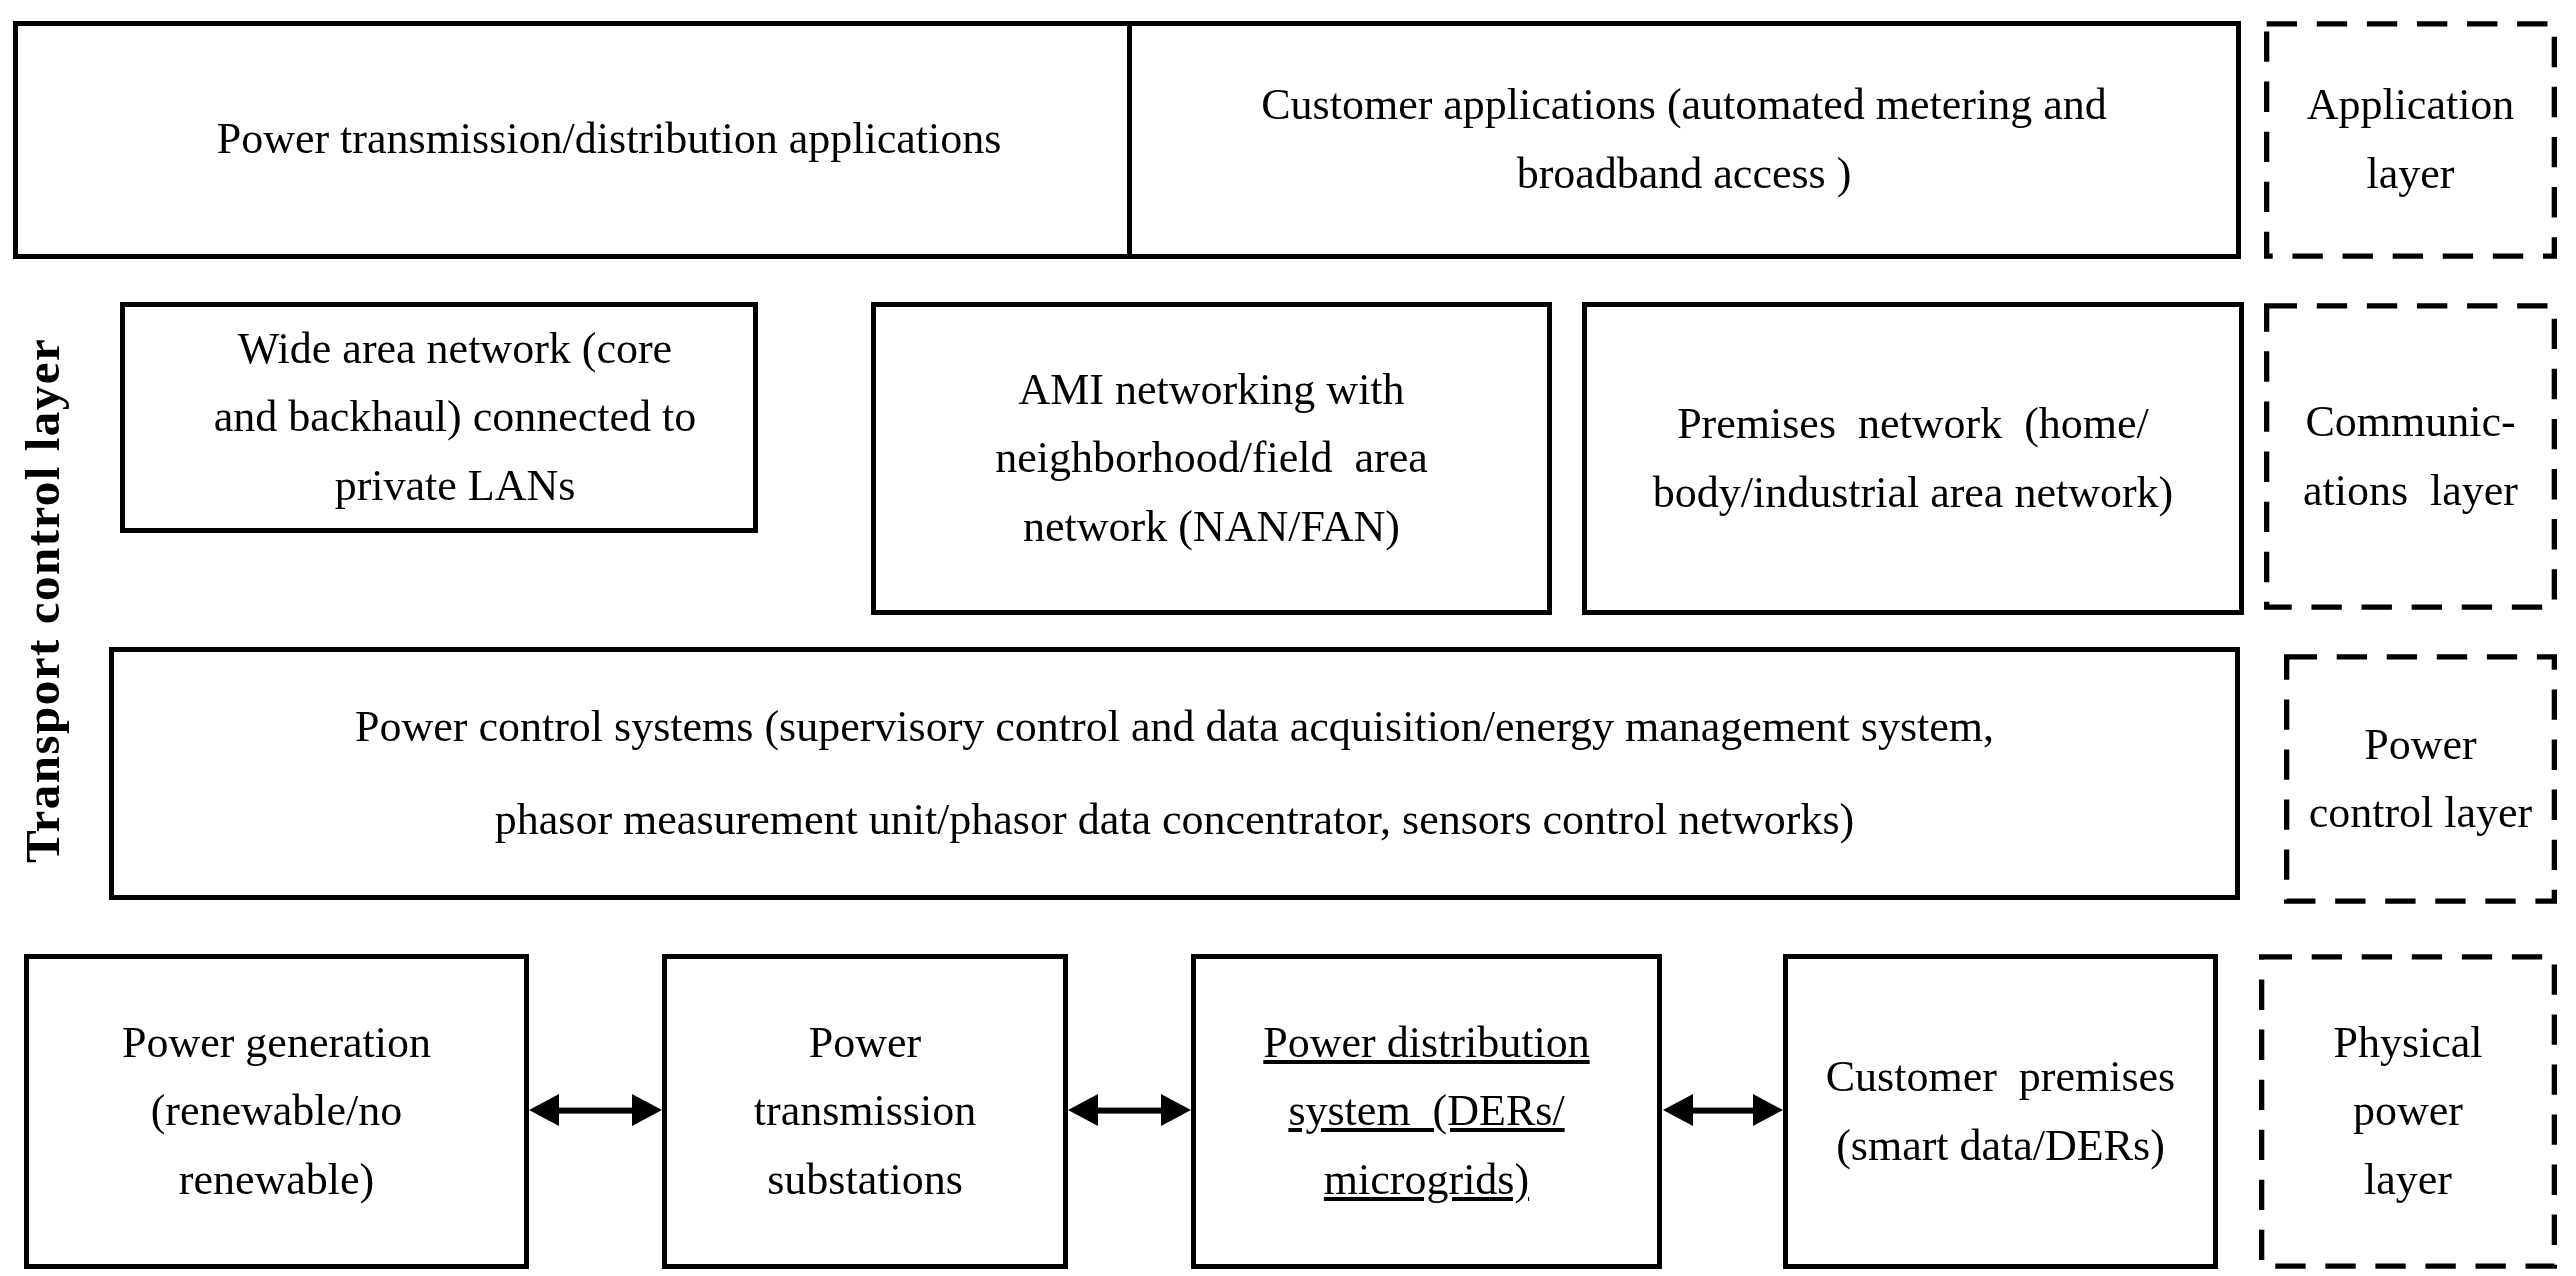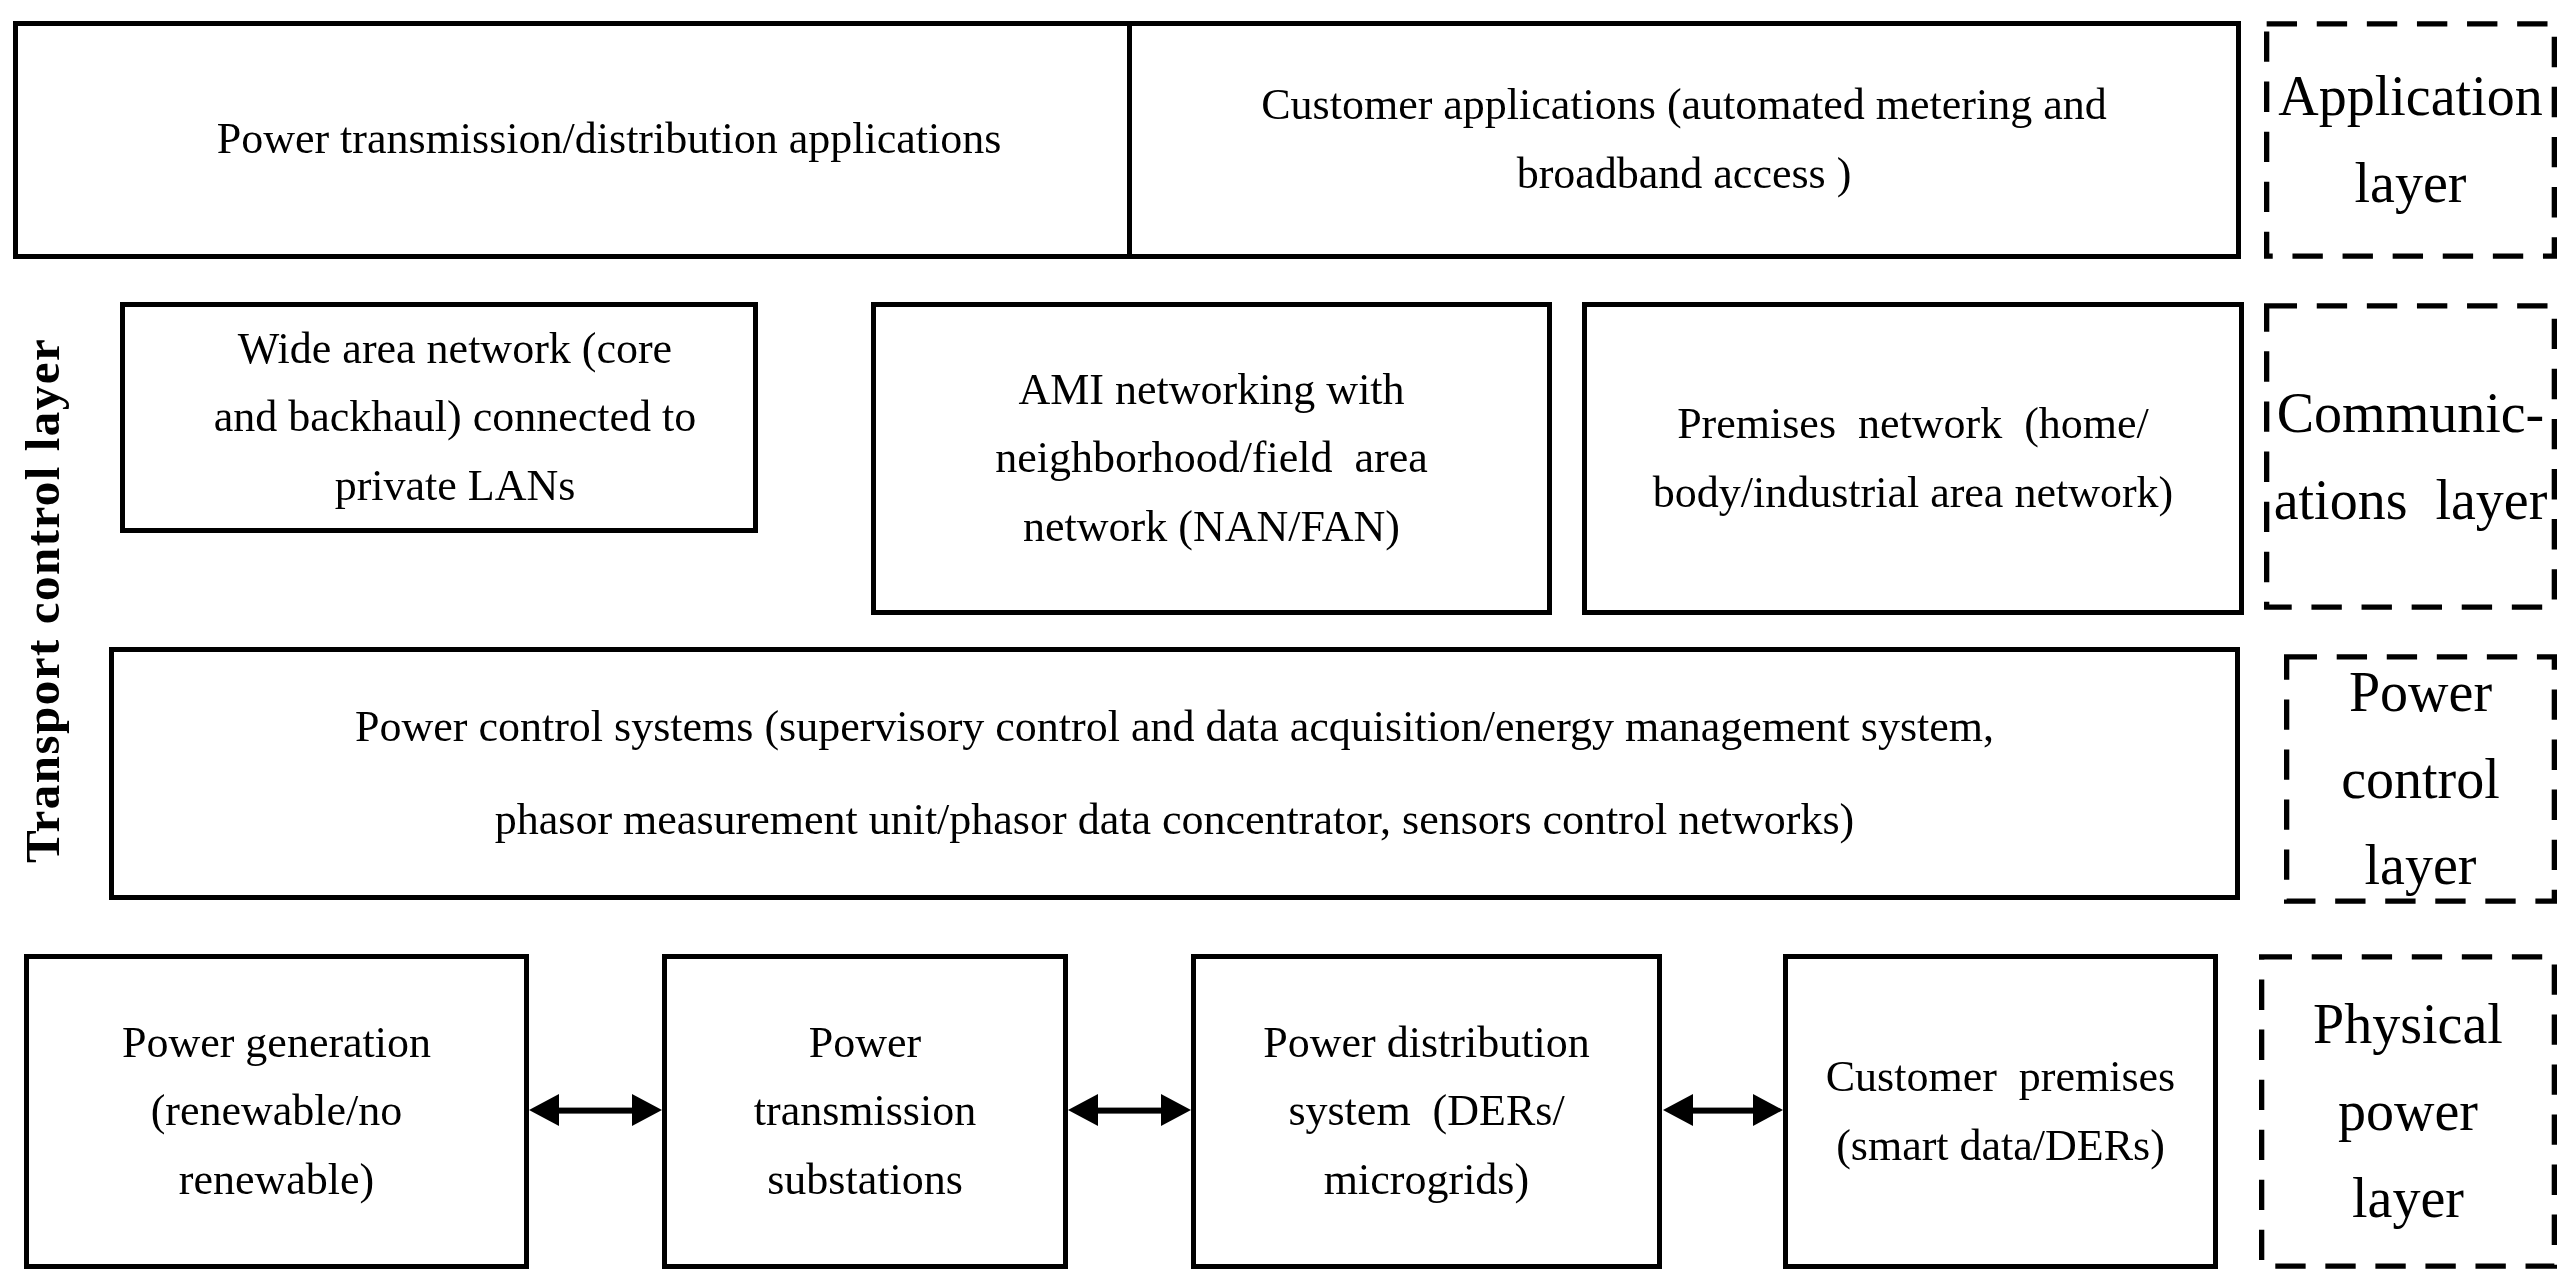--- a/index.html
+++ b/index.html
@@ -38,21 +38,21 @@
     justify-content: center;
   }
   .layer-box svg { position: absolute; left: 0; top: 0; }
   .layer-label {
     position: relative;
     display: flex;
     flex-direction: column;
     align-items: center;
     justify-content: center;
     text-align: center;
-    font-size: 56px;
+    font-size: 44px;
     line-height: 1.55;
   }
 
   
   .b-power-apps    { left: 13px;   top: 20.5px;  width: 1192px; height: 238px; text-align: right; }
   .b-customer-apps { left: 1127px; top: 20.5px;  width: 1114px; height: 238px; }
   .lb-application  { left: 2264px; top: 20.5px;  width: 293px;  height: 238px; }
 
   
   .b-wide-area  { left: 120px;  top: 302px; width: 638px; height: 231px; padding-left: 32px; }
@@ -60,21 +60,21 @@
   .b-premises   { left: 1582px; top: 302px; width: 662px; height: 313px; font-family: Liberation Serif, serif; }
   .lb-comms     { left: 2264px; top: 303px; width: 293px; height: 307px; }
 
   
   .b-pcs        { left: 109px;  top: 647px; width: 2131px; height: 253px; gap: 24px; }
   .lb-pcl       { left: 2284px; top: 654px; width: 273px;  height: 250px; }
 
   
   .b-generation   { left: 24px;   top: 954px; width: 505px; height: 315px; }
   .b-transmission { left: 662px;  top: 954px; width: 406px; height: 315px; }
-  .b-distribution { left: 1191px; top: 954px; width: 471px; height: 315px; }
+  .b-distribution { left: 1191px; top: 954px; width: 471px; height: 315px; text-decoration: underline; }
   .b-cust-prem    { left: 1783px; top: 954px; width: 435px; height: 315px; }
   .lb-physical    { left: 2259px; top: 954px; width: 298px; height: 315px; }
 
   
   .side-label {
     position: absolute;
     left: 0px; top: 302px;
     width: 85px; height: 597px;
     display: flex;
     align-items: center;

